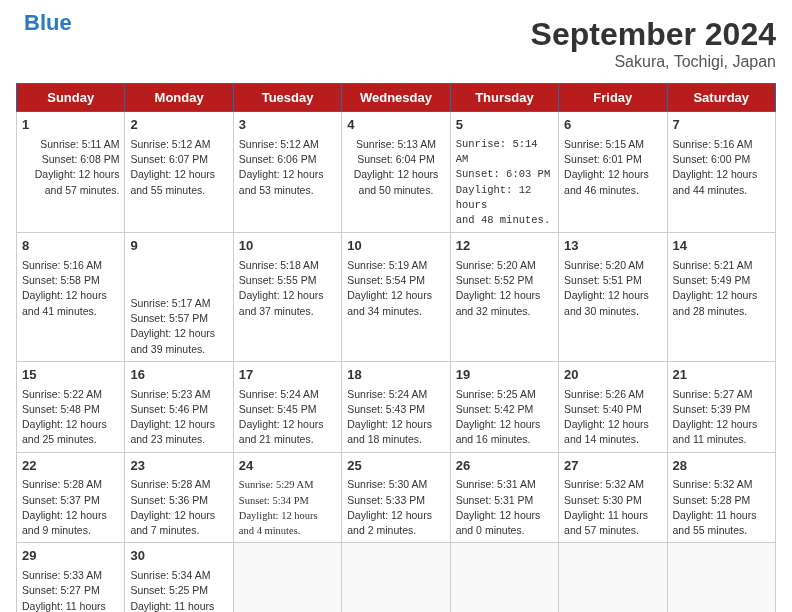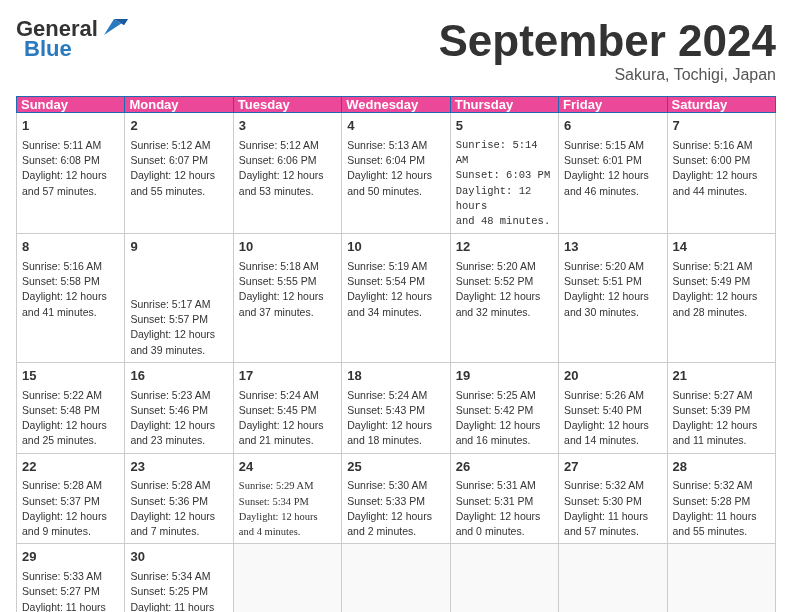--- a/index.html
+++ b/index.html
@@ -18,38 +18,38 @@
     }
     .logo {
       display: flex;
       flex-direction: column;
       align-items: flex-start;
     }
     .title-area {
       text-align: right;
     }
     .month-year {
-      font-size: 44px;
+      font-size: 32px;
       font-weight: bold;
       color: #333;
     }
     .location {
       font-size: 16px;
       color: #555;
     }
     .calendar {
       width: 100%;
       border-collapse: collapse;
       font-size: 11px;
     }
     .calendar th {
-      background-color: #ec4899;
+      background-color: #b91c1c;
       color: white;
-      padding: 0 4px;
-      text-align: left;
+      padding: 6px 4px;
+      text-align: center;
       font-size: 13px;
       font-weight: bold;
       border: 1px solid #1e6aaf;
     }
     .calendar td {
       border: 1px solid #ccc;
       vertical-align: top;
       padding: 4px 5px;
       width: calc(100% / 7);
       height: 80px;
@@ -68,27 +68,20 @@
     .day-info {
       font-size: 10.5px;
       color: #333;
     }
   </style>
 </head>
 <body>
 
 <div class="header">
   <div class="logo">
-    <div style="display:flex;align-items:center;">
-      <span style="font-size:22px;font-weight:bold;color:#333;">General</span>
-      <svg width="28" height="20" viewBox="0 0 28 20" style="margin-left:2px;margin-top:-4px;">
-        <polygon points="4,18 14,2 24,8 28,2" fill="#2a7abf"></polygon>
-        <polygon points="14,2 24,8 28,2" fill="#1a5a9f"></polygon>
-      </svg>
-    </div>
     <span style="font-size:22px;font-weight:bold;color:#2a7abf;margin-top:-6px;margin-left:8px;">Blue</span>
   </div>
   <div class="title-area">
     <div class="month-year">September 2024</div>
     <div class="location">Sakura, Tochigi, Japan</div>
   </div>
 </div>
 
 <table class="calendar">
   <thead>
@@ -99,42 +92,42 @@
         <th>Wednesday</th>
         <th>Thursday</th>
         <th>Friday</th>
         <th>Saturday</th>
       </tr>
   </thead>
   <tbody id="calendar-body">
   <tr>
         <td>
           <span class="day-num">1</span>
-          <div class="day-info" style="white-space: pre-line;">Sunrise: 5:11 AM
+          <div class="day-info" style="white-space: pre-line; text-align: right;">Sunrise: 5:11 AM
 Sunset: 6:08 PM
 Daylight: 12 hours
 and 57 minutes.</div>
         </td>
         <td>
           <span class="day-num">2</span>
           <div class="day-info" style="white-space: pre-line;">Sunrise: 5:12 AM
 Sunset: 6:07 PM
 Daylight: 12 hours
 and 55 minutes.</div>
         </td>
         <td>
           <span class="day-num">3</span>
           <div class="day-info" style="white-space: pre-line;">Sunrise: 5:12 AM
 Sunset: 6:06 PM
 Daylight: 12 hours
 and 53 minutes.</div>
         </td>
         <td>
           <span class="day-num">4</span>
-          <div class="day-info" style="white-space: pre-line;">Sunrise: 5:13 AM
+          <div class="day-info" style="white-space: pre-line; text-align: center;">Sunrise: 5:13 AM
 Sunset: 6:04 PM
 Daylight: 12 hours
 and 50 minutes.</div>
         </td>
         <td>
           <span class="day-num">5</span>
           <div class="day-info" style="white-space: pre-line; font-family: Liberation Mono, monospace;">Sunrise: 5:14 AM
 Sunset: 6:03 PM
 Daylight: 12 hours
 and 48 minutes.</div>

